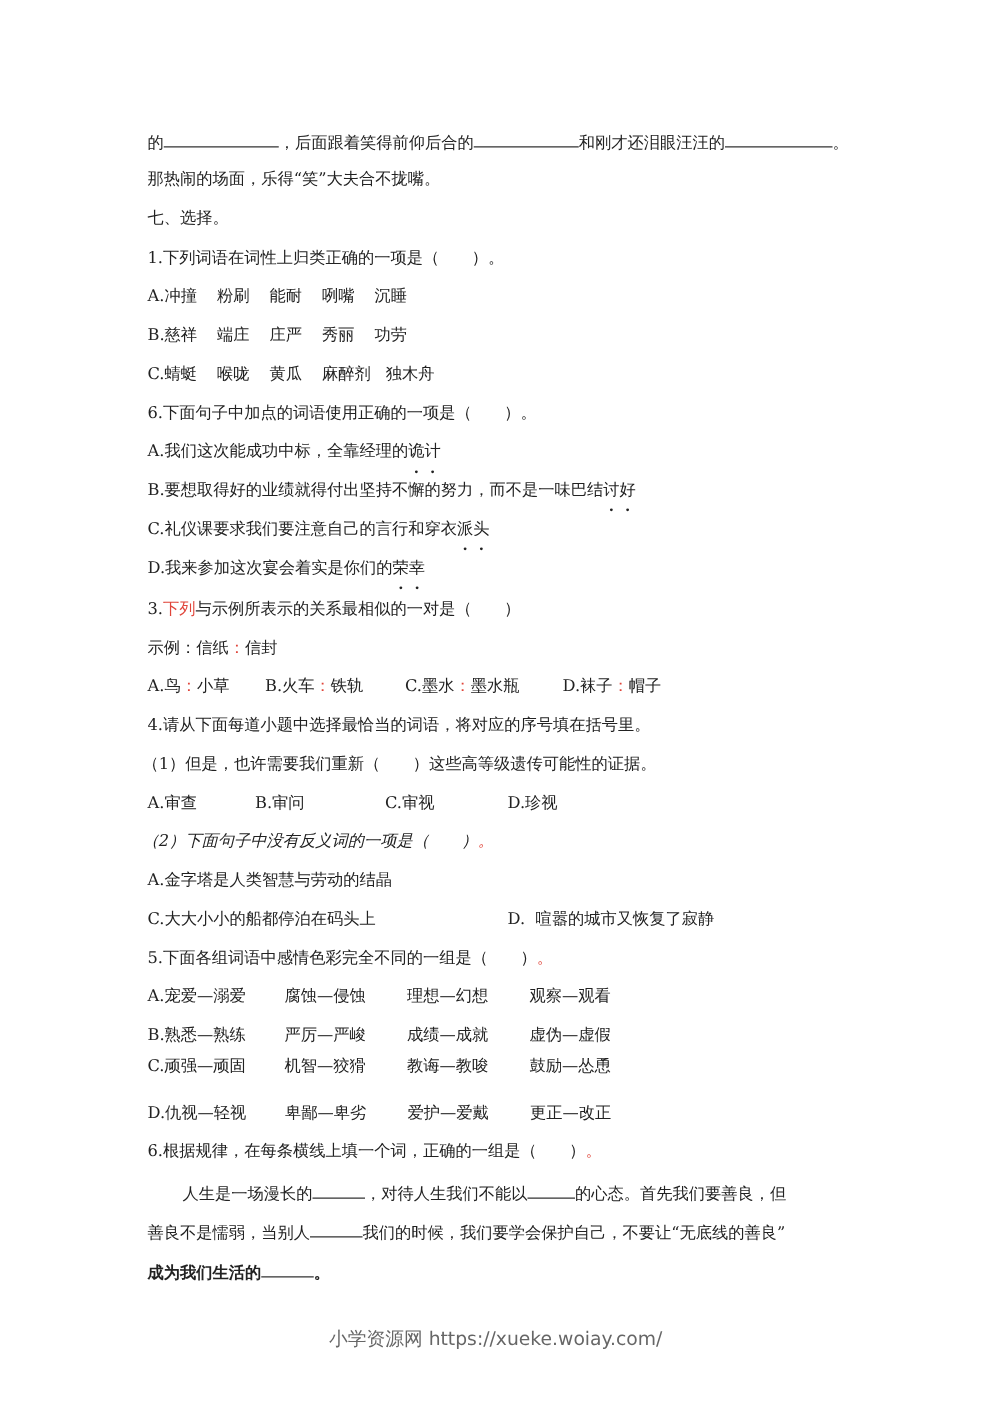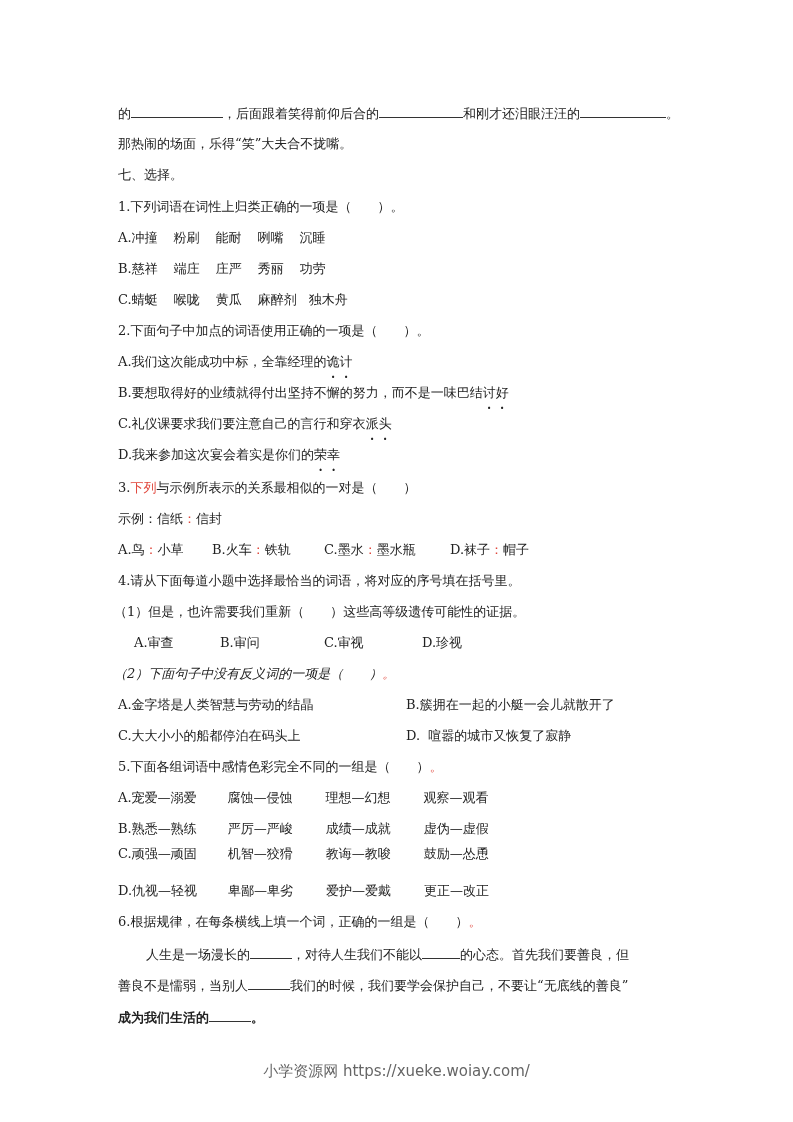--- a/index.html
+++ b/index.html
@@ -46,21 +46,21 @@
 <div class="line" style="top:228px;">
   <span>A.</span><span>冲撞</span><span class="gap" style="width:16px"></span><span>粉刷</span><span class="gap" style="width:16px"></span><span>能耐</span><span class="gap" style="width:16px"></span><span>咧嘴</span><span class="gap" style="width:16px"></span><span>沉睡</span>
 </div>
 <div class="line" style="top:259px;">
   <span>B.</span><span>慈祥</span><span class="gap" style="width:16px"></span><span>端庄</span><span class="gap" style="width:16px"></span><span>庄严</span><span class="gap" style="width:16px"></span><span>秀丽</span><span class="gap" style="width:16px"></span><span>功劳</span>
 </div>
 <div class="line" style="top:290px;">
   <span>C.</span><span>蜻蜓</span><span class="gap" style="width:16px"></span><span>喉咙</span><span class="gap" style="width:16px"></span><span>黄瓜</span><span class="gap" style="width:16px"></span><span>麻醉剂</span><span class="gap" style="width:12px"></span><span>独木舟</span>
 </div>
 
-<div class="line" style="top:321px;">2.下面句子中加点的词语使用正确的一项是（　　）。</div>
+<div class="line" style="top:321px;">6.下面句子中加点的词语使用正确的一项是（　　）。</div>
 <div class="line" style="top:352px;">
   <span>A.我们这次能成功中标，全靠经理的</span><span class="dot">诡</span><span class="dot">计</span>
 </div>
 <div class="line" style="top:383px;">
   <span>B.要想取得好的业绩就得付出坚持不懈的努力，而不是一味巴结</span><span class="dot">讨</span><span class="dot">好</span>
 </div>
 <div class="line" style="top:414px;">
   <span>C.礼仪课要求我们要注意自己的言行和穿衣</span><span class="dot">派</span><span class="dot">头</span>
 </div>
 <div class="line" style="top:445px;">
@@ -72,29 +72,28 @@
 </div>
 <div class="line" style="top:509px;">
   <span>示例：</span><span>信纸</span><span class="red">：</span><span>信封</span>
 </div>
 <div class="line" style="top:540px;">
   <span style="display:inline-block;width:94px;"><span>A.</span><span>鸟</span><span class="red">：</span><span>小草</span></span><span style="display:inline-block;width:112px;"><span>B.</span><span>火车</span><span class="red">：</span><span>铁轨</span></span><span style="display:inline-block;width:126px;"><span>C.</span><span>墨水</span><span class="red">：</span><span>墨水瓶</span></span><span><span>D.</span><span>袜子</span><span class="red">：</span><span>帽子</span></span>
 </div>
 
 <div class="line" style="top:571px;">4.请从下面每道小题中选择最恰当的词语，将对应的序号填在括号里。</div>
 <div class="line" style="top:602px; left:114px;">（1）但是，也许需要我们重新（　　）这些高等级遗传可能性的证据。</div>
-<div class="line" style="top:633px;margin-left:16px;">
+<div class="line" style="top:633px;">
   <span style="display:inline-block;width:86px;">A.审查</span><span style="display:inline-block;width:104px;">B.审问</span><span style="display:inline-block;width:98px;">C.审视</span><span>D.珍视</span>
 </div>
 <div class="line" style="top:664px; left:114px;font-style:italic;">
   <span>（2）下面句子中没有反义词的一项是（　　）</span><span class="red">。</span>
 </div>
 <div class="line" style="top:695px; width:560px;">
   <span>A.金字塔是人类智慧与劳动的结晶</span>
-  <span class="col2" style="left:288px;">B.簇拥在一起的小艇一会儿就散开了</span>
 </div>
 <div class="line" style="top:726px; width:560px;">
   <span>C.大大小小的船都停泊在码头上</span>
   <span class="col2" style="left:288px; white-space:pre;">D.  喧嚣的城市又恢复了寂静</span>
 </div>
 
 <div class="line" style="top:757px;">
   <span>5.下面各组词语中感情色彩完全不同的一组是（　　）</span><span class="red">。</span>
 </div>
 <div class="line" style="top:788px;">

